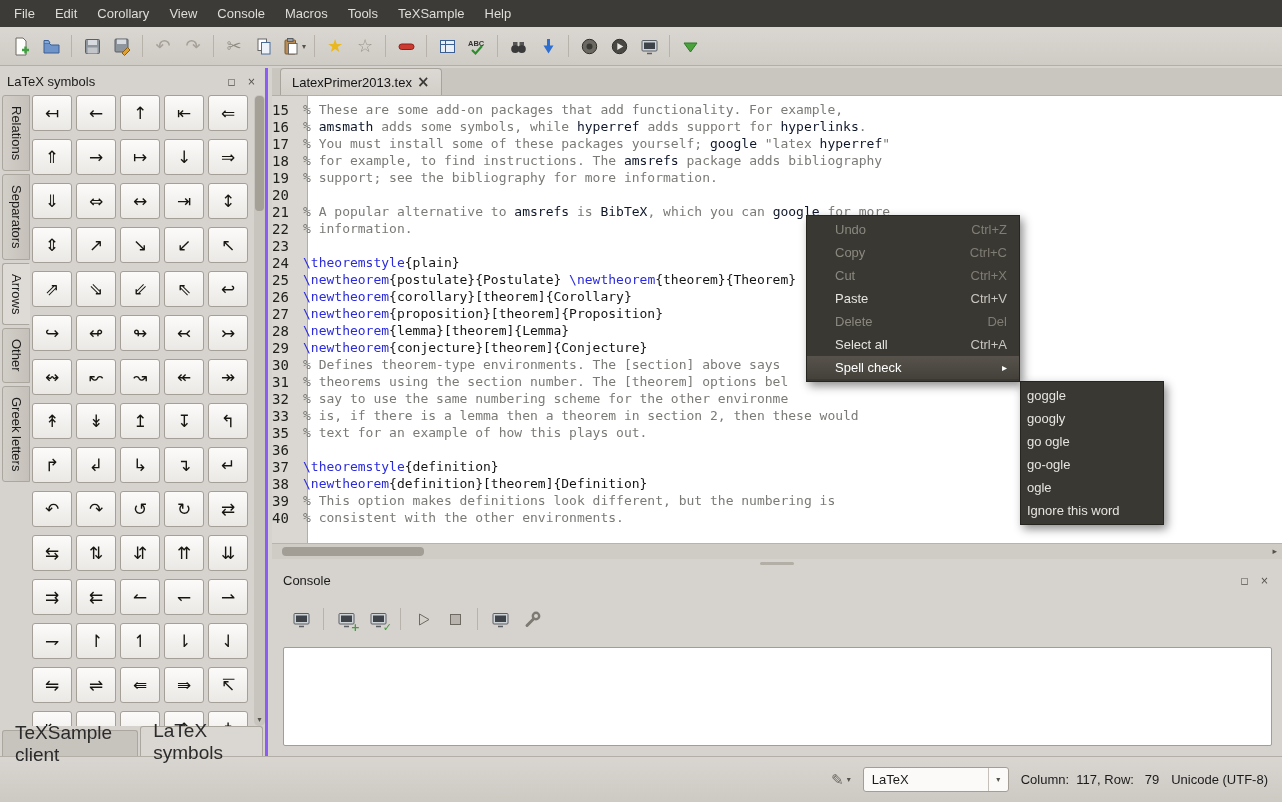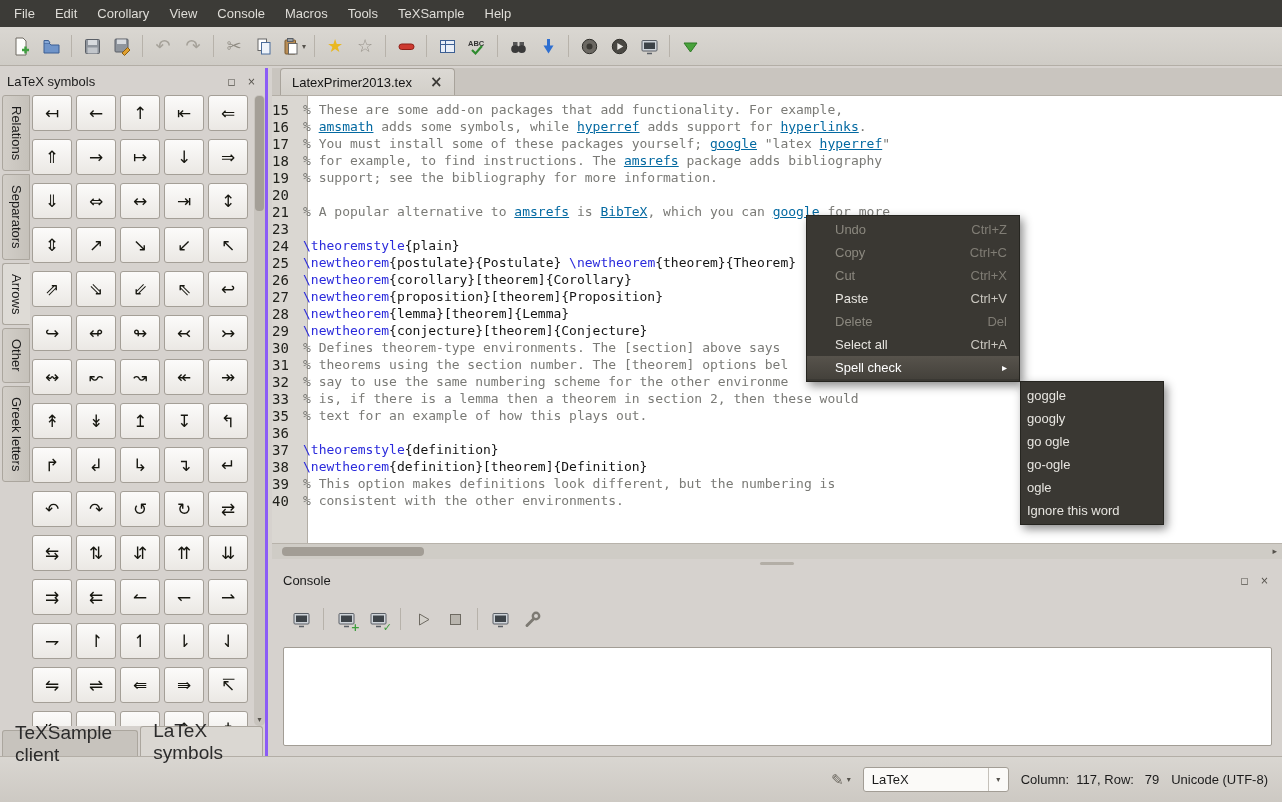--- a/index.html
+++ b/index.html
@@ -48,30 +48,30 @@
     background:#c7c3bd;border:1px solid #aba69e;border-bottom:none;margin-right:2px;color:#2b2b2b;
     border-radius:3px 3px 0 0}
   .btab.active{background:#dad7d2;height:30px}
 
   
   .earea{position:absolute;left:272px;top:68px;right:0;height:499px}
   .tabbar{height:28px;background:#c9c5bf;border-bottom:1px solid #b3aea6;
     display:flex;align-items:flex-end;padding-left:8px}
   .dtab{height:27px;display:flex;align-items:center;background:linear-gradient(#dcd9d4,#d2cfc9);
     border:1px solid #a8a39b;border-bottom:none;border-radius:4px 4px 0 0;padding:0 11px;
-    font-size:13px;color:#141414;gap:18px}
+    font-size:13px;color:#141414;gap:5px}
   .dclose{font-size:15px;font-weight:bold;color:#3c3a36;font-family:"DejaVu Sans",sans-serif}
   .editor{position:absolute;left:0;top:28px;right:0;height:447px;background:#fff;overflow:hidden}
   .gutterbg{position:absolute;left:0;top:0;width:36px;height:100%;background:#dad7d2;border-right:1px solid #b3aea6}
   .lines{position:absolute;left:0;top:5px;right:0}
   .eline{position:relative;height:17px;display:flex;align-items:center;
     font-family:"DejaVu Sans Mono",monospace;font-size:13px;white-space:pre}
   .lnum{width:26px;text-align:right;padding-right:10px;font-size:14px;color:#21211c;flex:none}
   .lcode{padding-left:5px}
-  .sc{color:#7a7a76}.su{color:#0369a1;text-decoration:underline}
+  .sc{color:#7a7a76}.su{color:#0f172a;}
   .sk{color:#2b2bdc}.sp{color:#141414}
   .hscroll{position:absolute;left:0;top:475px;right:0;height:16px;background:#cfccc6;
     border-top:1px solid #b8b3ab}
   .hthumb{position:absolute;left:10px;top:3px;width:142px;height:9px;background:#a29d95;border-radius:4px}
   .harrow{position:absolute;right:5px;top:2px;font-size:9px;color:#55524c}
   .hsplit{position:absolute;left:0;top:491px;right:0;height:8px}
   .grip{position:absolute;left:50%;top:3px;width:34px;height:3px;margin-left:-17px;background:#b3aea6;border-radius:2px}
 
   
   .cpanel{position:absolute;left:272px;top:567px;right:0;height:189px;background:#d6d2ce}
@@ -353,20 +353,21 @@
   <div class="editor">
     <div class="gutterbg"></div>
     <div class="lines" id="lines">
         <div class="eline"><span class="lnum">15</span><span class="lcode"><span class="sc">% These are some add-on packages that add functionality. For example,</span></span></div>
         <div class="eline"><span class="lnum">16</span><span class="lcode"><span class="sc">% </span><span class="su">amsmath</span><span class="sc"> adds some symbols, while </span><span class="su">hyperref</span><span class="sc"> adds support for </span><span class="su">hyperlinks</span><span class="sc">.</span></span></div>
         <div class="eline"><span class="lnum">17</span><span class="lcode"><span class="sc">% You must install some of these packages yourself; </span><span class="su">google</span><span class="sc"> "latex </span><span class="su">hyperref</span><span class="sc">"</span></span></div>
         <div class="eline"><span class="lnum">18</span><span class="lcode"><span class="sc">% for example, to find instructions. The </span><span class="su">amsrefs</span><span class="sc"> package adds bibliography</span></span></div>
         <div class="eline"><span class="lnum">19</span><span class="lcode"><span class="sc">% support; see the bibliography for more information.</span></span></div>
         <div class="eline"><span class="lnum">20</span><span class="lcode"></span></div>
         <div class="eline"><span class="lnum">21</span><span class="lcode"><span class="sc">% A popular alternative to </span><span class="su">amsrefs</span><span class="sc"> is </span><span class="su">BibTeX</span><span class="sc">, which you can </span><span class="su">google</span><span class="sc"> for more</span></span></div>
+        <div class="eline"><span class="lnum">22</span><span class="lcode"><span class="sc">% information.</span></span></div>
         <div class="eline"><span class="lnum">23</span><span class="lcode"></span></div>
         <div class="eline"><span class="lnum">24</span><span class="lcode"><span class="sk">\theoremstyle</span><span class="sp">{plain}</span></span></div>
         <div class="eline"><span class="lnum">25</span><span class="lcode"><span class="sk">\newtheorem</span><span class="sp">{postulate}{Postulate} </span><span class="sk">\newtheorem</span><span class="sp">{theorem}{Theorem}</span></span></div>
         <div class="eline"><span class="lnum">26</span><span class="lcode"><span class="sk">\newtheorem</span><span class="sp">{corollary}[theorem]{Corollary}</span></span></div>
         <div class="eline"><span class="lnum">27</span><span class="lcode"><span class="sk">\newtheorem</span><span class="sp">{proposition}[theorem]{Proposition}</span></span></div>
         <div class="eline"><span class="lnum">28</span><span class="lcode"><span class="sk">\newtheorem</span><span class="sp">{lemma}[theorem]{Lemma}</span></span></div>
         <div class="eline"><span class="lnum">29</span><span class="lcode"><span class="sk">\newtheorem</span><span class="sp">{conjecture}[theorem]{Conjecture}</span></span></div>
         <div class="eline"><span class="lnum">30</span><span class="lcode"><span class="sc">% Defines theorem-type environments. The [section] above says </span></span></div>
         <div class="eline"><span class="lnum">31</span><span class="lcode"><span class="sc">% theorems using the section number. The [theorem] options bel</span></span></div>
         <div class="eline"><span class="lnum">32</span><span class="lcode"><span class="sc">% say to use the same numbering scheme for the other environme</span></span></div>

